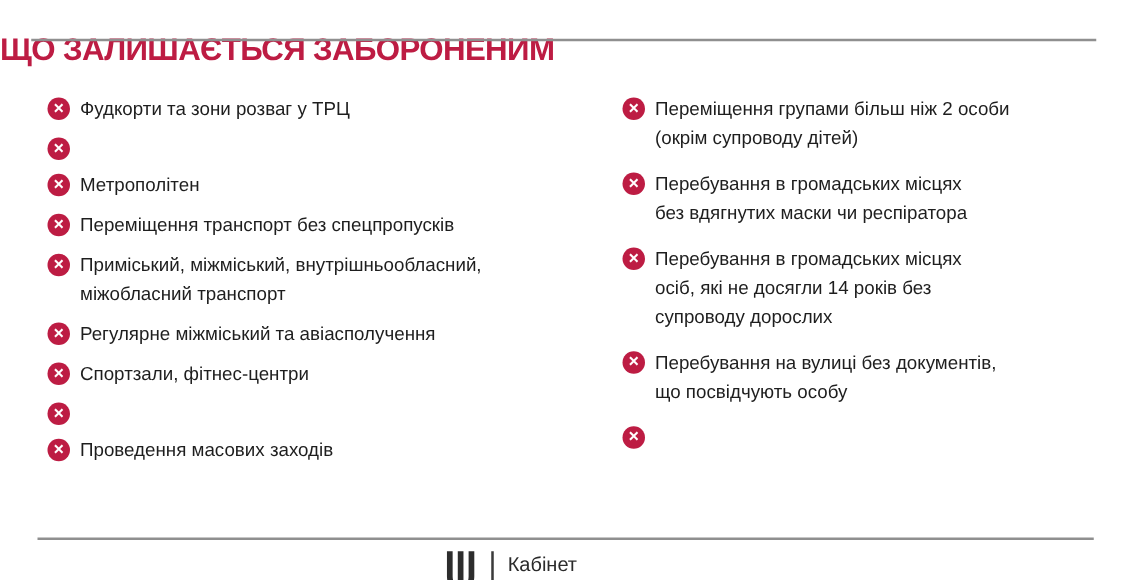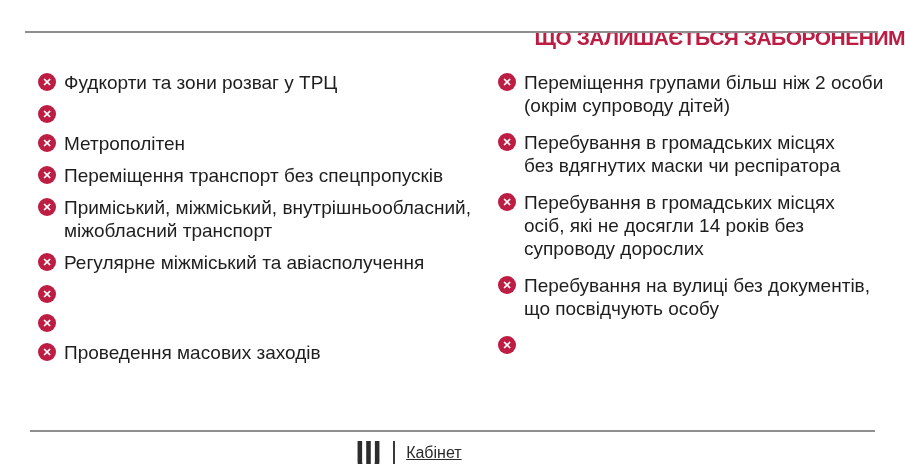--- a/index.html
+++ b/index.html
@@ -13,26 +13,25 @@
   }
   .page { position: relative; width: 905px; height: 464px; }
 
   .top-rule {
     position: absolute; top: 5px; left: 25px; right: 28px;
     height: 2px; background: #8f8f8f;
   }
 
   .title {
     margin-top: 26px;
-    text-align: right;
-    font-size: 21px;
+    text-align: left;
+    font-size: 25px;
     font-weight: bold;
     letter-spacing: -0.5px;
     color: #bd1c43;
-    margin-left: 44px;
   }
 
   .columns {
     display: flex;
     margin-top: 21px;
     padding-left: 38px;
     padding-right: 8px;
   }
   .col { list-style: none; display: flex; flex-direction: column; }
   .col-left  { width: 460px; flex: none; gap: 9px; }
@@ -45,21 +44,21 @@
     margin: 2px 8px 0 0;
     border-radius: 50%;
     background: #bd1c43;
     color: #ffffff;
     font-size: 11px;
     font-weight: bold;
     line-height: 18px;
     text-align: center;
   }
   .item-text {
-    font-size: 19px;
+    font-size: 15px;
     line-height: 23px;
     white-space: pre-line;
   }
 
   .footer {
     position: absolute; left: 0; right: 0; bottom: 0; height: 60px;
   }
   .bottom-rule {
     position: absolute; top: 0; left: 30px; right: 30px;
     height: 2px; background: #8f8f8f;
@@ -67,21 +66,21 @@
   .logo {
     position: absolute; top: 9px; left: 0; right: 0;
     display: flex; justify-content: center; align-items: center;
   }
   .trident { width: 31px; height: 46px; display: block; }
   .logo-divider {
     width: 2px; height: 42px; background: #3a3a3a;
     margin: 0 11px 0 9px;
   }
   .logo-text { color: #2b2b2b; }
-  .logo-line1 { font-size: 16px; line-height: 19px; text-decoration: underline; }
+  .logo-line1 { font-size: 16px; line-height: 19px; }
   .logo-line2 { font-size: 17px; line-height: 20px; font-weight: bold; }
 </style>
 </head>
 <body>
 
 <div class="page">
 
   <div class="top-rule"></div>
 
   <h1 class="title">ЩО ЗАЛИШАЄТЬСЯ ЗАБОРОНЕНИМ</h1>
@@ -113,20 +112,21 @@
 міжобласний транспорт</span>
   </li>
 
   <li class="item">
     <span class="x-icon">✕</span>
     <span class="item-text">Регулярне міжміський та авіасполучення</span>
   </li>
 
   <li class="item">
     <span class="x-icon">✕</span>
+    <span class="item-text">Спортзали, фітнес-центри</span>
   </li>
 
   <li class="item">
     <span class="x-icon">✕</span>
   </li>
 
   <li class="item">
     <span class="x-icon">✕</span>
     <span class="item-text">Проведення масових заходів</span>
   </li>

